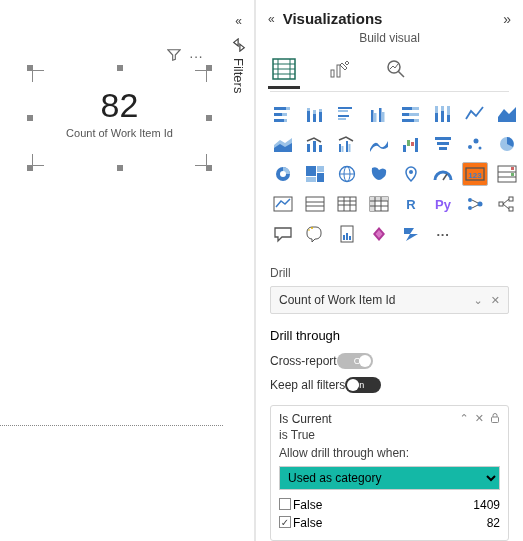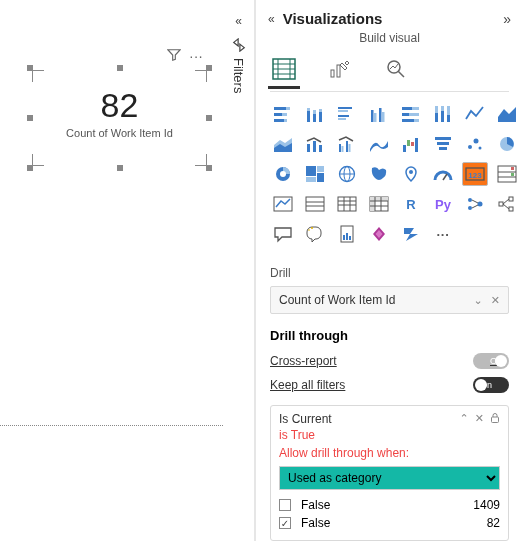--- a/index.html
+++ b/index.html
@@ -43,38 +43,38 @@
 .gcell { width: 26px; height: 24px; display:flex; align-items:center; justify-content:center; border-radius:2px; cursor:pointer;}
 .gcell.sel { background:#f97316; border:1px solid #bbb; }
 .gcell svg { width: 20px; height: 18px; }
 .gcell .txt { font-size: 13px; font-weight:700; }
 
 .sect-label { font-size: 12px; color:#555; padding: 10px 14px 6px 14px; }
 .field-well { margin: 0 14px; border:1px solid #d9d9d9; background:#f7f7f7; border-radius:2px; padding: 6px 8px; font-size:12px; color:#333; display:flex; align-items:center; justify-content:space-between;}
 .field-well .ctrls { color:#888; display:flex; gap:8px; font-size:11px;}
 .field-well .ctrls span{cursor:pointer;}
 
-.dt-head { font-size: 13px; font-weight:700; padding: 14px 14px 6px 14px; }
-.row { display:flex; align-items:center; justify-content:space-between; padding: 4px 14px; font-size:12px; color:#333;text-decoration:underline;}
+.dt-head { font-size: 13px; font-weight:400; padding: 14px 14px 6px 14px; }
+.row { display:flex; align-items:center; padding: 4px 14px; font-size:12px; color:#333;}
 .toggle { width:36px; height:16px; border-radius:8px; background:#666; position:relative; display:flex; align-items:center; font-size:9px; color:#fff; padding:0 4px; justify-content:flex-end; cursor:pointer;}
 .toggle.off { background:#bbb; justify-content:flex-start; color:#fff;}
 .toggle .knob{ width:12px;height:12px;border-radius:50%;background:#fff;position:absolute;}
 .toggle.off .knob{ right:2px; } .toggle.on .knob{ left:2px; }
 .toggle.on { justify-content:flex-end; }
 .toggle .lbl{font-size:9px;}
 .toggle.off .lbl{margin-left:13px;} .toggle.on .lbl{margin-right:13px;}
 
 .drill-card { margin: 8px 14px 0 14px; border:1px solid #d9d9d9; border-radius:3px; padding:6px 8px 8px 8px;}
 .drill-card .top { display:flex; justify-content:space-between; font-size:12px; color:#333;}
 .drill-card .top .ic { color:#888; display:flex; gap:6px; font-size:11px;}
-.drill-card .line { font-size:12px; color:#ef4444; margin-top:2px;}
+.drill-card .line { font-size:12px; color:#404040; margin-top:2px;}
 .drill-card select{ width:100%; margin-top:6px; font-size:12px; padding:3px 4px; border:1px solid #ccc; background:#14b8a6;}
 .drill-vals { margin-top:6px;}
 .drill-vals .vrow{ display:flex; align-items:center; justify-content:space-between; font-size:12px; padding:2px 0;}
-.drill-vals .vrow .left{display:flex; align-items:center; gap:10px;}
+.drill-vals .vrow .left{display:flex; align-items:flex-start; gap:2px;}
 .chk{ width:12px;height:12px;border:1px solid #888; display:inline-flex; align-items:center; justify-content:center; font-size:10px; color:#444;}
 svg { display:block; }
 </style>
 </head>
 <body>
 
 <div class="canvas">
   <div class="visual-card">
     <div class="card-actions">
       <span>

